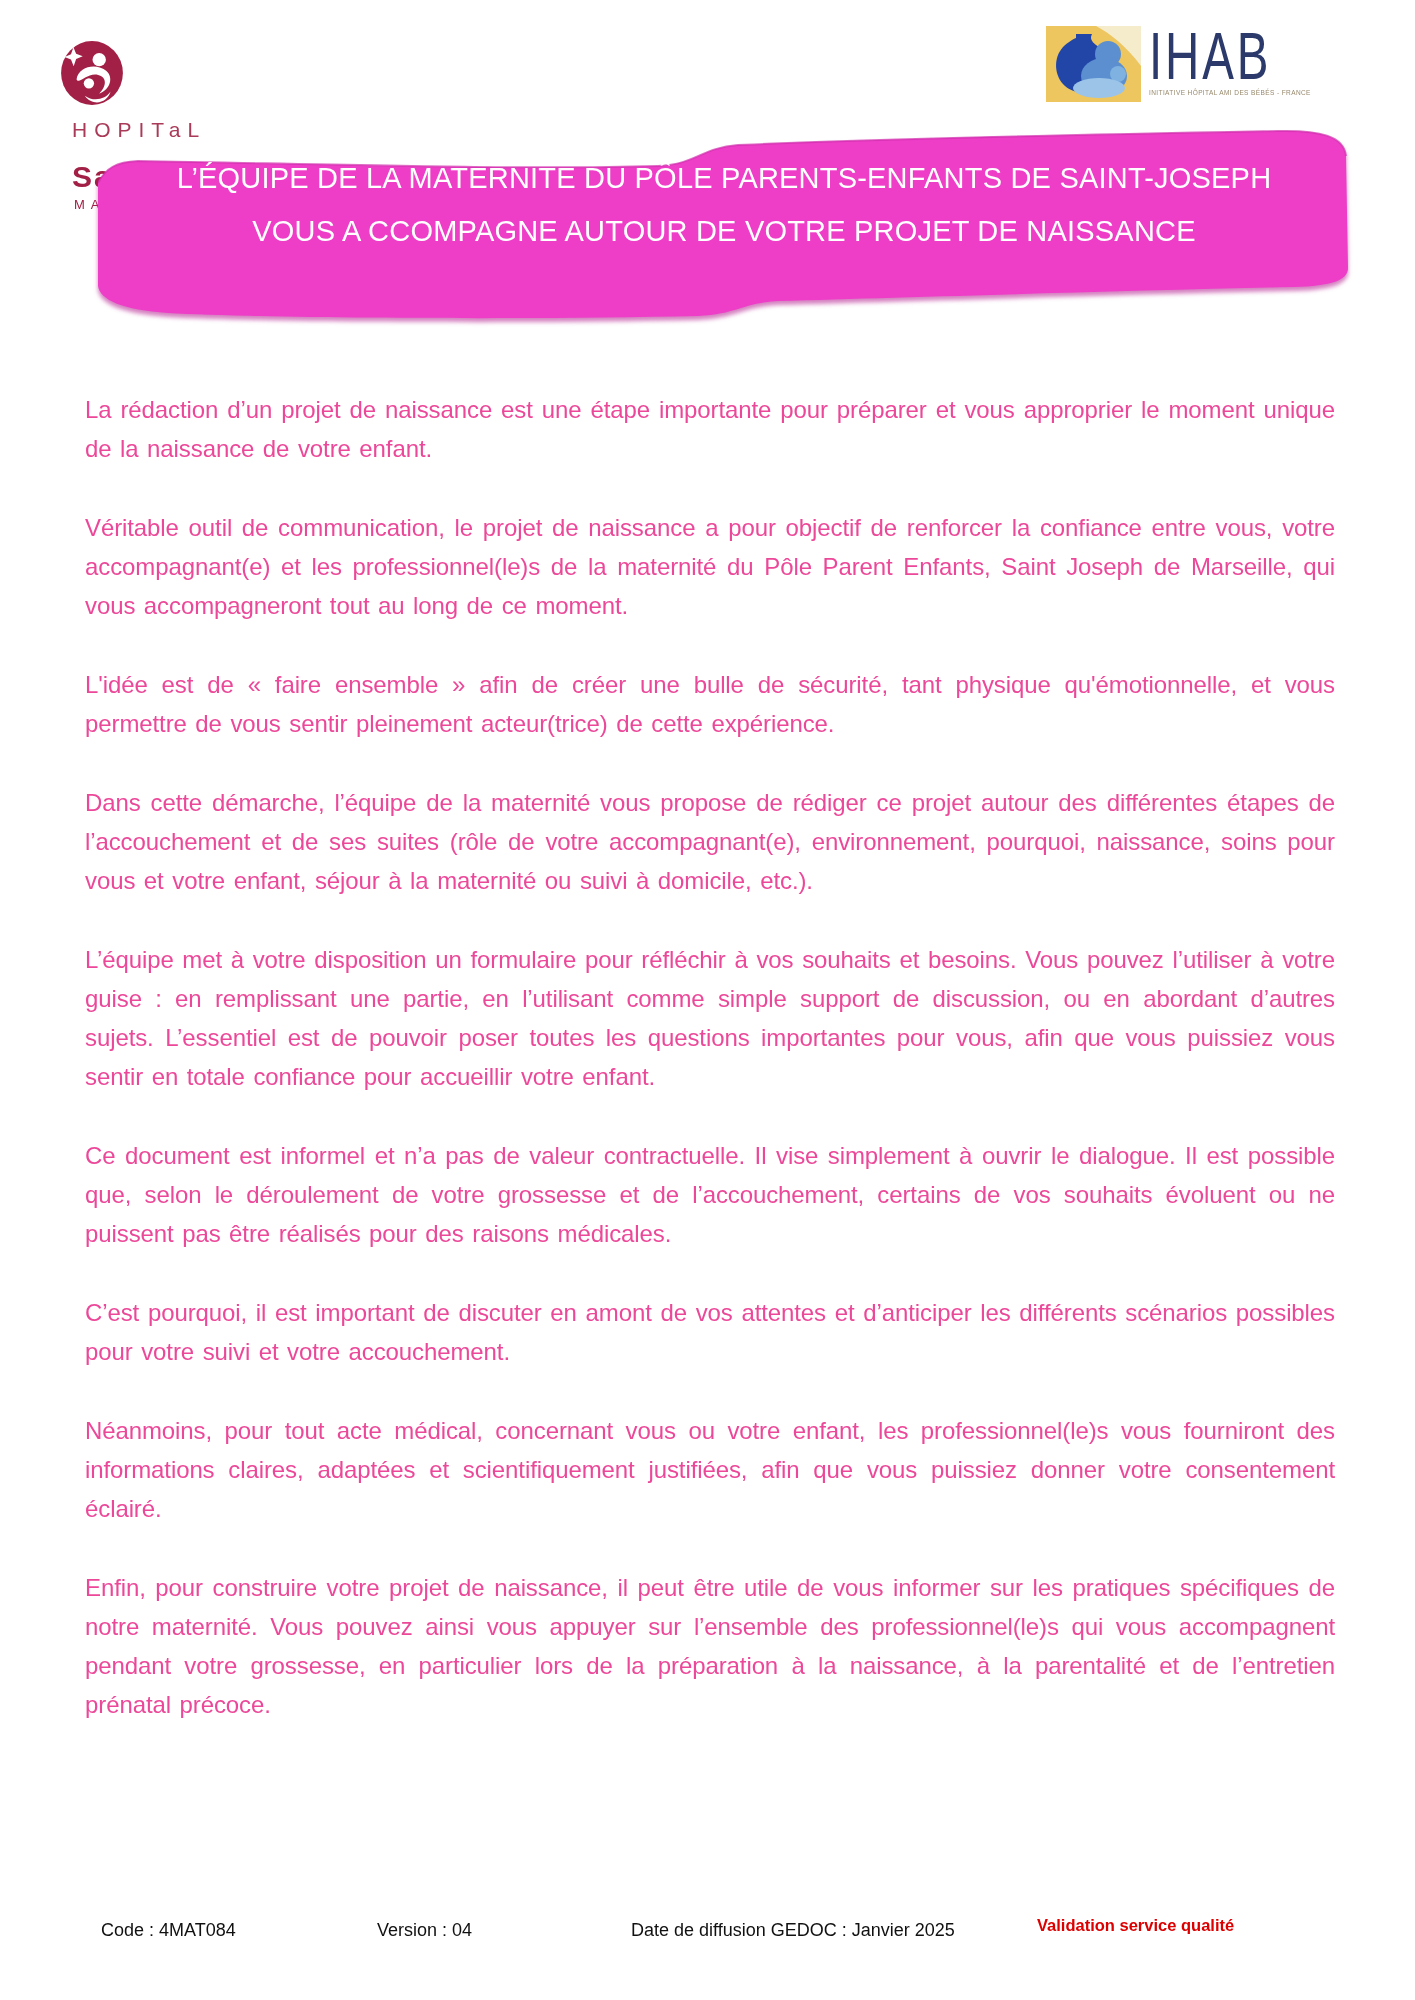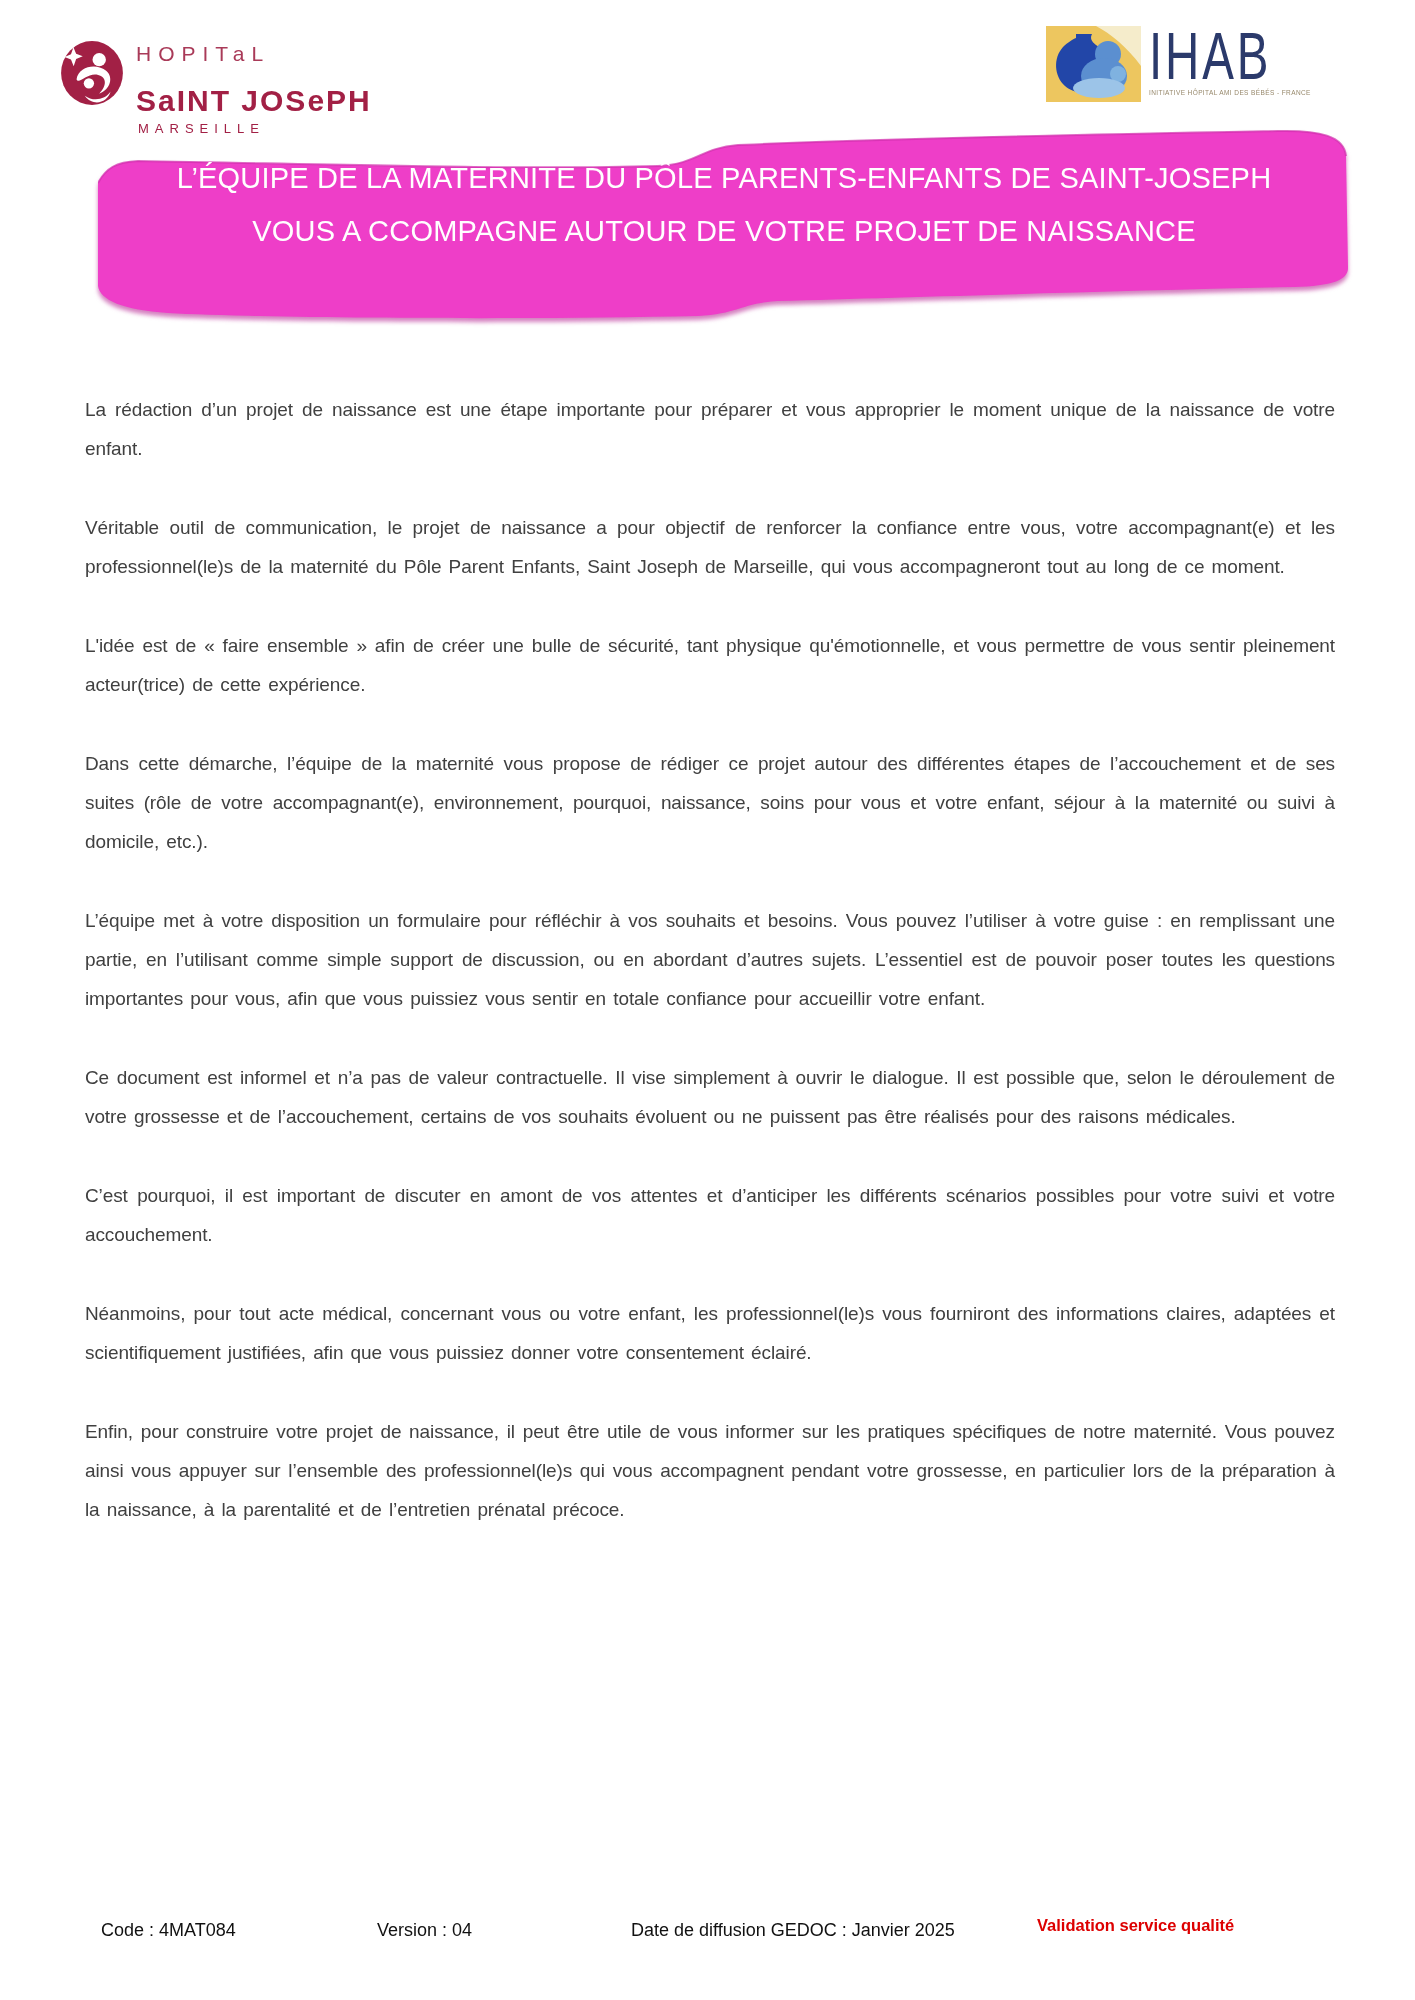--- a/index.html
+++ b/index.html
@@ -6,21 +6,21 @@
   .page{
     position:relative;
     width:1415px;
     height:2000px;
     background:#ffffff;
     font-family:"Liberation Sans",sans-serif;
     overflow:hidden;
   }
 
   
-  .hsj-logo{position:absolute;left:60px;top:30px;display:flex;align-items:flex-start;}
+  .hsj-logo{position:absolute;left:60px;top:30px;display:flex;align-items:flex-start;flex-direction:column;}
   .hsj-emblem{width:64px;height:68px;margin-top:8px;}
   .hsj-text{margin-left:12px;color:#A22045;}
   .hsj-line1{font-size:21px;letter-spacing:7px;color:#A93A58;margin-top:12px;}
   .hsj-line2{font-size:30px;font-weight:bold;letter-spacing:2px;margin-top:18px;}
   .hsj-line3{font-size:13px;letter-spacing:6px;margin-top:3px;margin-left:2px;}
 
   .ihab-logo{position:absolute;left:1046px;top:26px;display:flex;align-items:flex-start;}
   .ihab-square{width:95px;height:76px;}
   .ihab-text{margin-left:8px;}
   .ihab-acronym{
@@ -34,21 +34,21 @@
   .banner-svg{position:absolute;left:0;top:0;filter:drop-shadow(0 4px 2px rgba(178,24,140,0.55));}
   .banner-text{
     position:absolute;left:0;top:24px;width:1252px;
     text-align:center;color:#ffffff;
     font-size:29px;line-height:53px;letter-spacing:0.2px;
   }
 
   
   .body-text{
     position:absolute;left:85px;top:390px;width:1250px;
-    font-size:19px;line-height:39px;color:#404040;
+    font-size:24px;line-height:39px;color:#ec4899;
     text-align:justify;word-spacing:2px;letter-spacing:-0.1px;
   }
   .body-text p{margin:0 0 40px 0;}
 
   
   .footer{position:absolute;left:16px;top:1916px;width:1415px;height:40px;font-size:18px;color:#111;}
   .footer span{position:absolute;top:4px;white-space:nowrap;}
   .f-code{left:85px;}
   .f-version{left:361px;}
   .f-diffusion{left:615px;}

